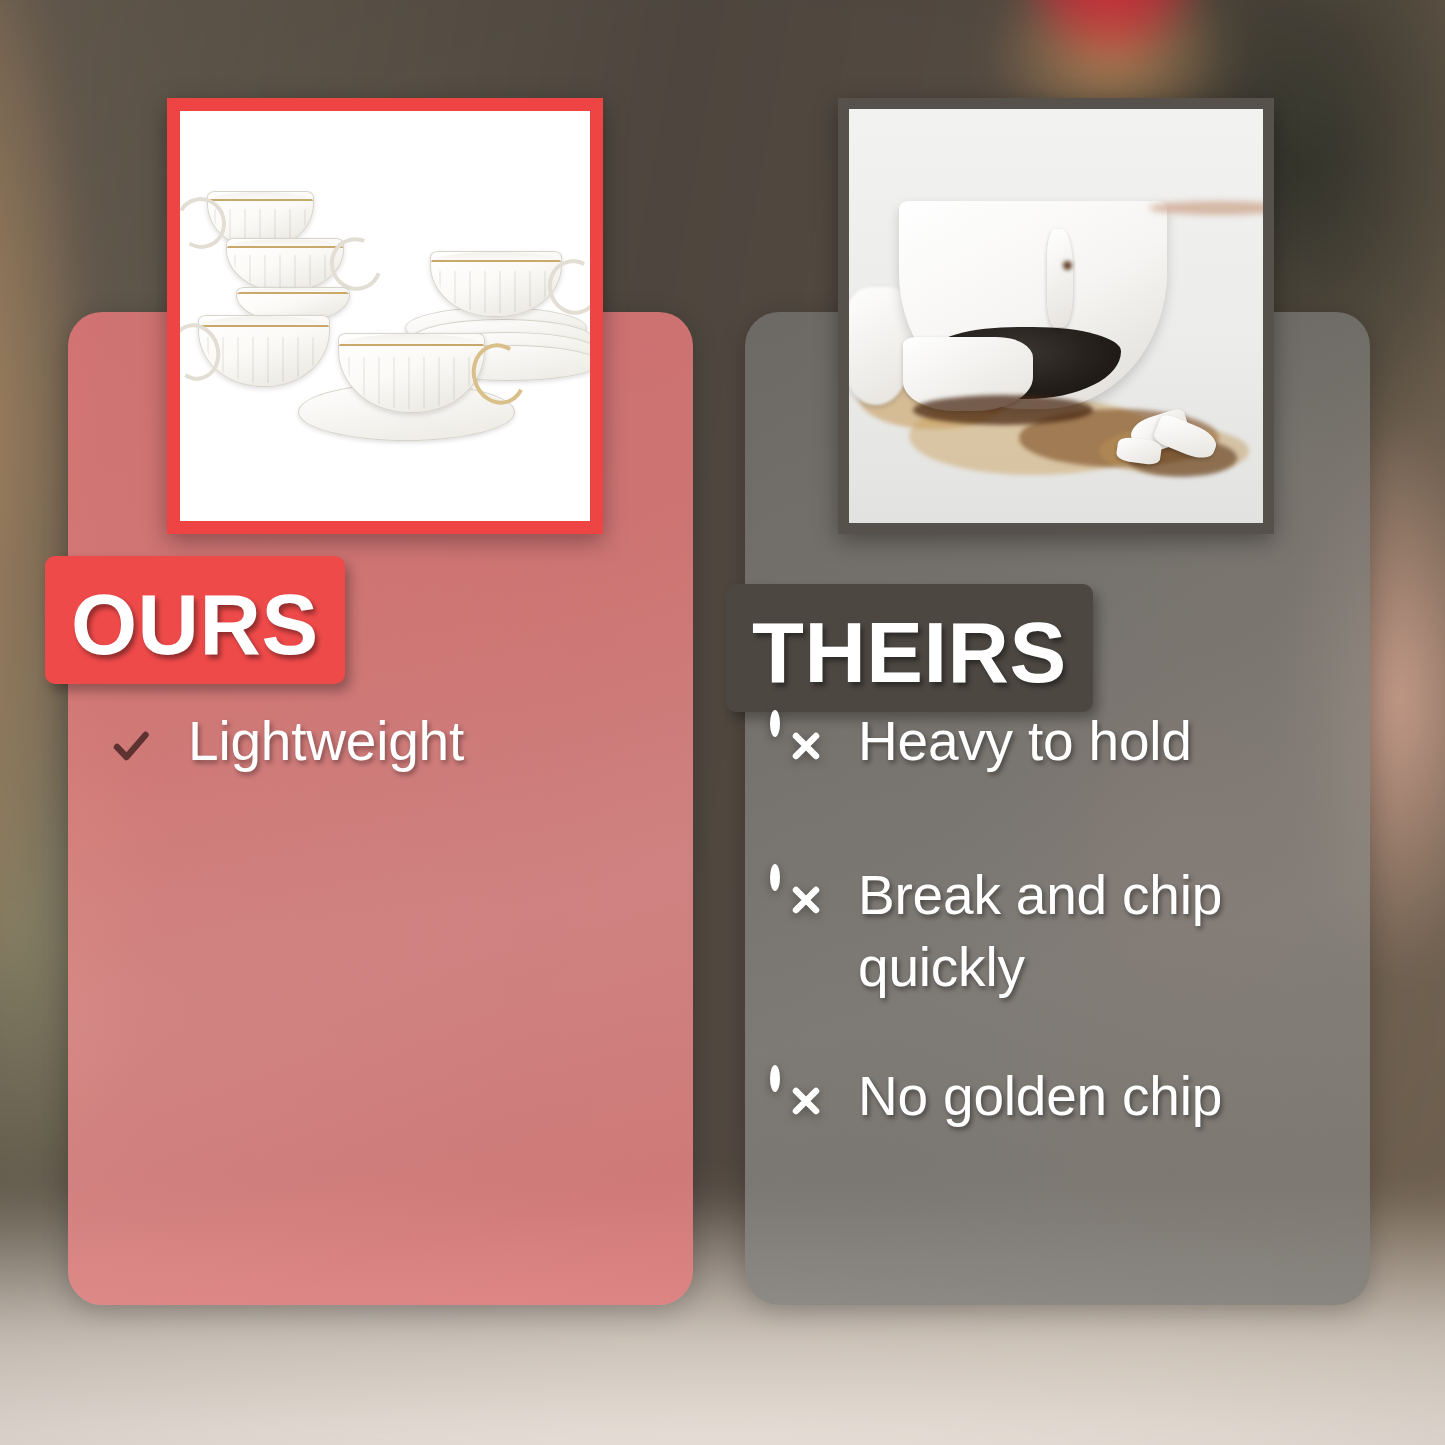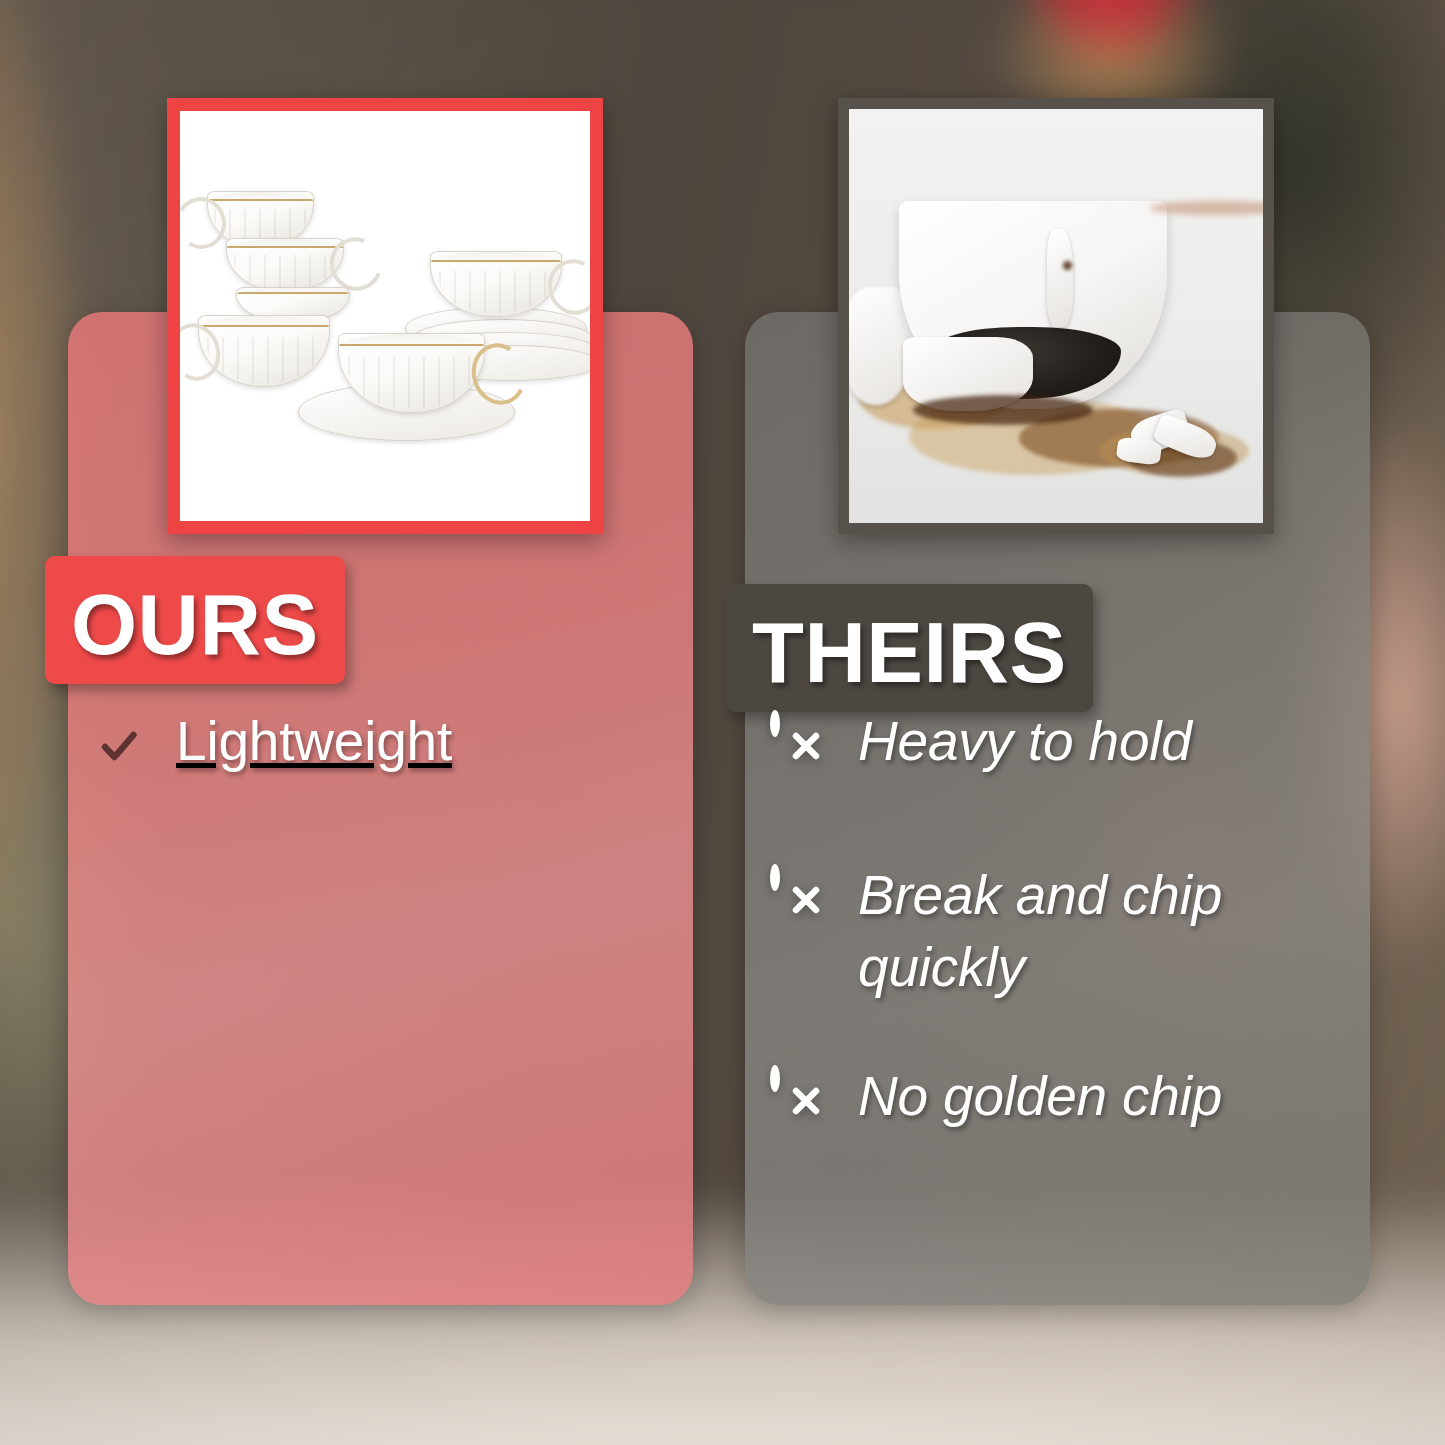--- a/index.html
+++ b/index.html
@@ -191,31 +191,31 @@
     background: #4c4741;
     margin-top: 28px;
   }
 
   
   .features {
     position: absolute;
     top: 706px;
     box-sizing: border-box;
   }
-  .features.ours-features { left: 88px; width: 560px; text-decoration: underline; }
+  .features.ours-features { left: 100px; width: 560px; }
   .features.theirs-features { left: 770px; width: 540px; }
 
   .feature-row {
     display: flex;
     align-items: flex-start;
     margin-bottom: 58px;
   }
   .feature-row:last-child { margin-bottom: 0; }
   .ours-features .feature-row { min-height: 96px; }
-  .theirs-features .feature-row { min-height: 96px; font-style: italic; }
+  .theirs-features .feature-row { min-height: 96px; }
 
   .bullet-icon {
     flex: 0 0 auto;
     width: 62px;
     height: 62px;
     margin-top: 9px;
     margin-right: 26px;
     position: relative;
   }
   .check-circle {

